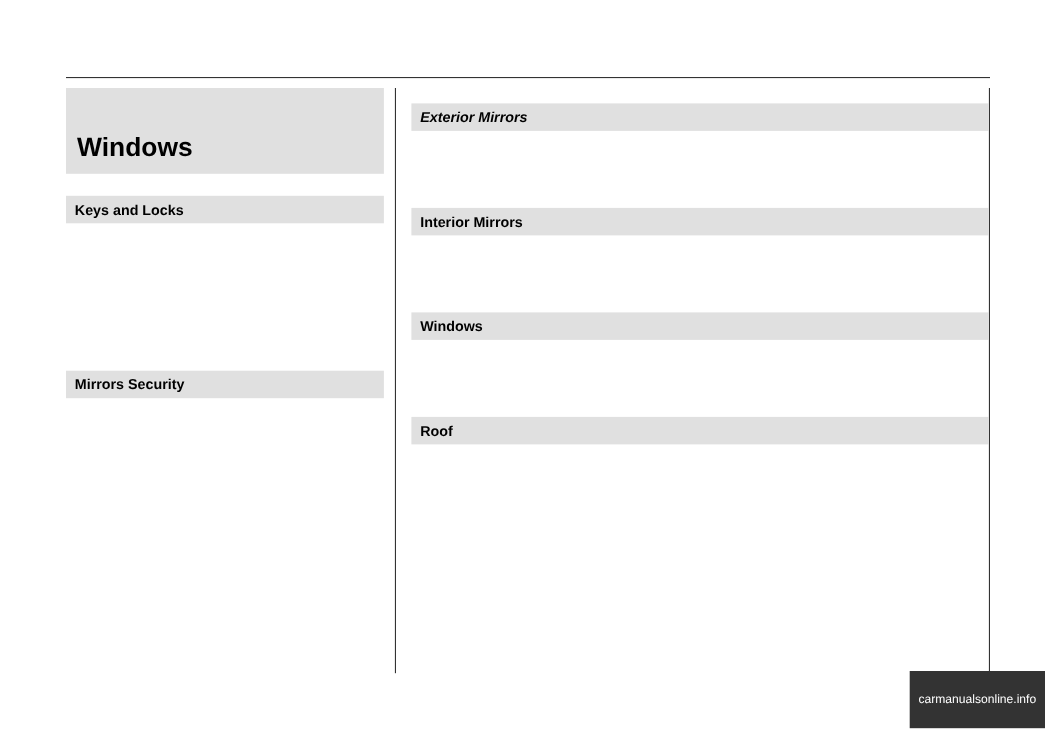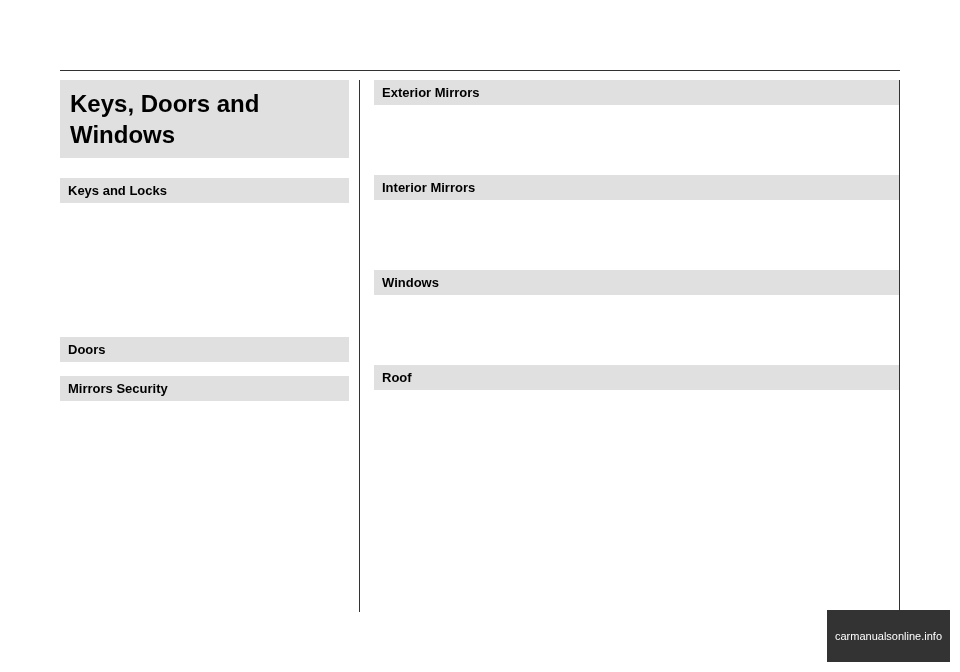--- a/index.html
+++ b/index.html
@@ -85,21 +85,22 @@
       font-weight: bold;
       color: #000;
       background-color: #e0e0e0;
       padding: 5px 8px;
       margin-bottom: 70px;
       cursor: pointer;
       margin-top: 18px;
     }
 
     .right-nav-item:first-child {
-      margin-top: 0;
+      margin-top: 14px;
+      font-style: italic;
     }
 
     
     .watermark {
       position: absolute;
       bottom: 10px;
       right: 10px;
       background-color: #333;
       color: #fff;
       font-size: 11px;
@@ -114,29 +115,28 @@
 </head>
 <body>
 
 <div class="page-container">
   <div class="top-border"></div>
 
   <div class="content-area">
 
     <div class="left-column">
       <div class="section-title">
-        <span>Keys, Doors and</span><br>
+        <br>
         <span>Windows</span>
       </div>
 
       <div class="nav-item">Keys and Locks</div>
 
       <div class="spacer-large"></div>
 
-      <div class="nav-item">Doors</div>
 
       <div class="nav-item">Mirrors Security</div>
     </div>
 
     <div class="right-column">
       <div class="nav-item right-nav-item">Exterior Mirrors</div>
 
       <div class="nav-item right-nav-item">Interior Mirrors</div>
 
       <div class="nav-item right-nav-item">Windows</div>

